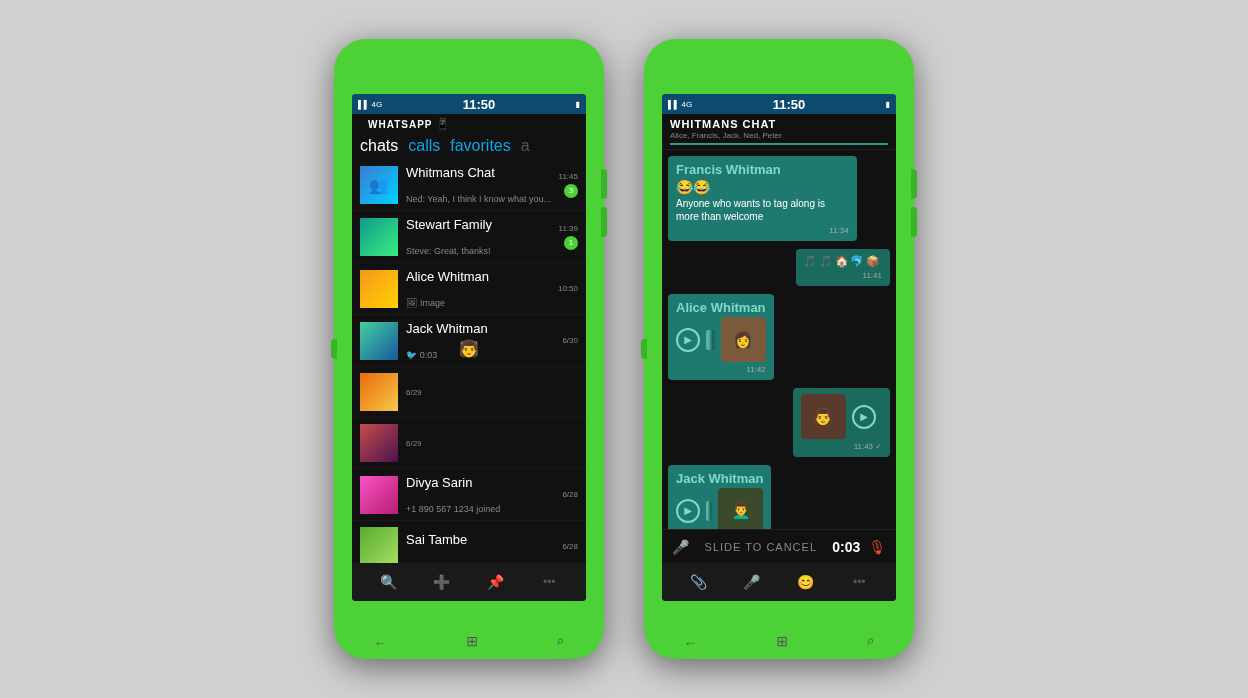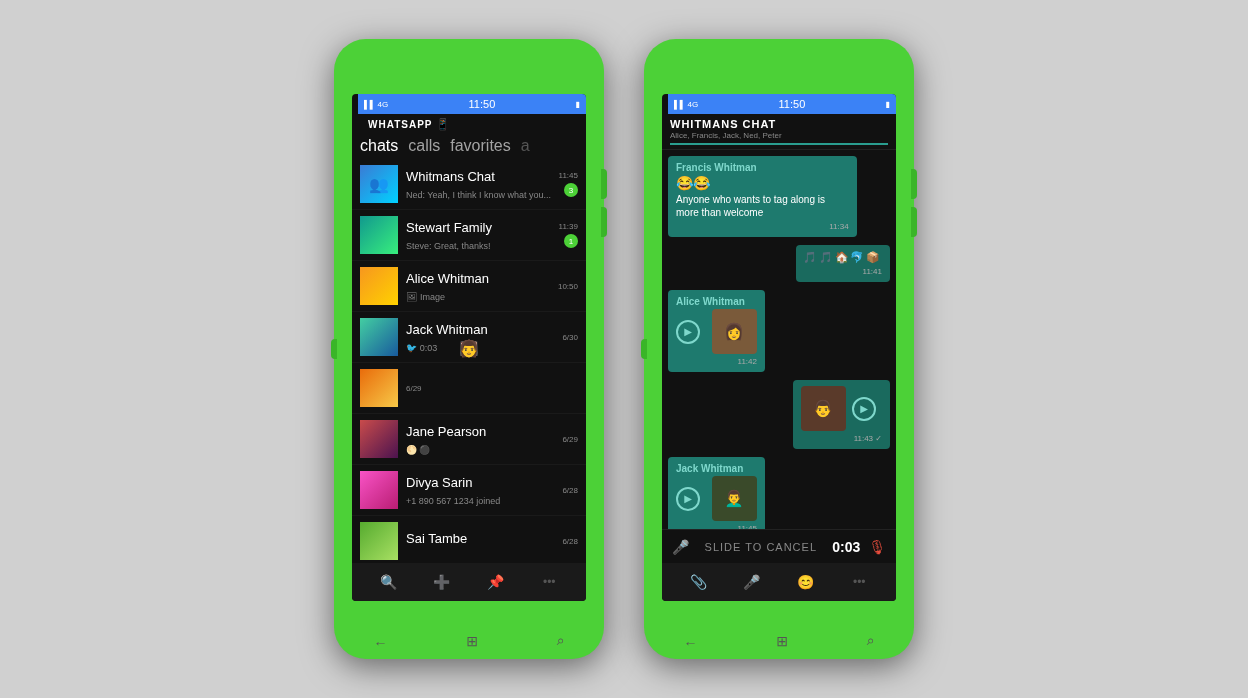--- a/index.html
+++ b/index.html
@@ -35,32 +35,31 @@
       left: 18px;
       right: 18px;
       bottom: 58px;
       background: #111;
       overflow: hidden;
       border-radius: 4px;
     }
 
     .phone-top-bar {
       height: 20px;
-      background: #3b82f6;
+      background: #0c4a6e;
       display: flex;
       align-items: center;
       justify-content: space-between;
       padding: 0 6px;
       font-size: 9px;
       color: #fff;
-      margin-left: 6px;
     }
 
     .phone-top-bar .signal { font-size: 8px; }
-    .phone-top-bar .time { font-size: 11px; font-weight: normal; }
+    .phone-top-bar .time { font-size: 13px; font-weight: bold; }
     .phone-top-bar .battery { font-size: 8px; }
 
     
     .chats-header {
       background: #111;
       padding: 4px 16px 2px;
     }
 
     .chats-header .app-name {
       color: #fff;
@@ -81,21 +80,21 @@
     }
 
     .chats-nav {
       display: flex;
       gap: 10px;
       padding: 4px 8px;
     }
 
     .chats-nav .nav-item {
       font-size: 16px;
-      color: #a3a3a3;
+      color: #0ea5e9;
       cursor: pointer;
     }
 
     .chats-nav .nav-item.active {
       color: #fff;
       font-weight: 300;
     }
 
     .chat-list {
       overflow-y: auto;
@@ -135,21 +134,21 @@
 
     .chat-preview {
       font-size: 9px;
       color: #888;
       white-space: nowrap;
       overflow: hidden;
       text-overflow: ellipsis;
       display: flex;
       align-items: center;
       gap: 3px;
-      margin-top: 6px;
+      margin-top: 14px;
       text-align: center;
     }
 
     .chat-meta {
       display: flex;
       flex-direction: column;
       align-items: flex-end;
       gap: 3px;
       flex-shrink: 0;
     }
@@ -278,21 +277,21 @@
       background: #1e7a6e;
       align-self: flex-start;
     }
 
     .msg-sent {
       background: #1e7a6e;
       align-self: flex-end;
     }
 
     .msg-sender {
-      font-size: 10px;
+      font-size: 13px;
       color: #7fd8cc;
       font-weight: bold;
       margin-bottom: 2px;
     }
 
     .msg-text {
       font-size: 10px;
       color: #fff;
       line-height: 1.3;
     }
@@ -569,24 +568,20 @@
 
       <div class="chat-item">
         <div class="avatar av-lunch"></div>
         <div class="chat-meta">
           <div class="chat-time">6/29</div>
         </div>
       </div>
 
       <div class="chat-item">
         <div class="avatar av-jane"></div>
-        <div class="chat-info">
-          <div class="chat-name">Jane Pearson</div>
-          <div class="chat-preview">🌕 ⚫</div>
-        </div>
         <div class="chat-meta">
           <div class="chat-time">6/29</div>
         </div>
       </div>
 
       <div class="chat-item">
         <div class="avatar av-divya"></div>
         <div class="chat-info">
           <div class="chat-name">Divya Sarin</div>
           <div class="chat-preview">+1 890 567 1234 joined</div>

